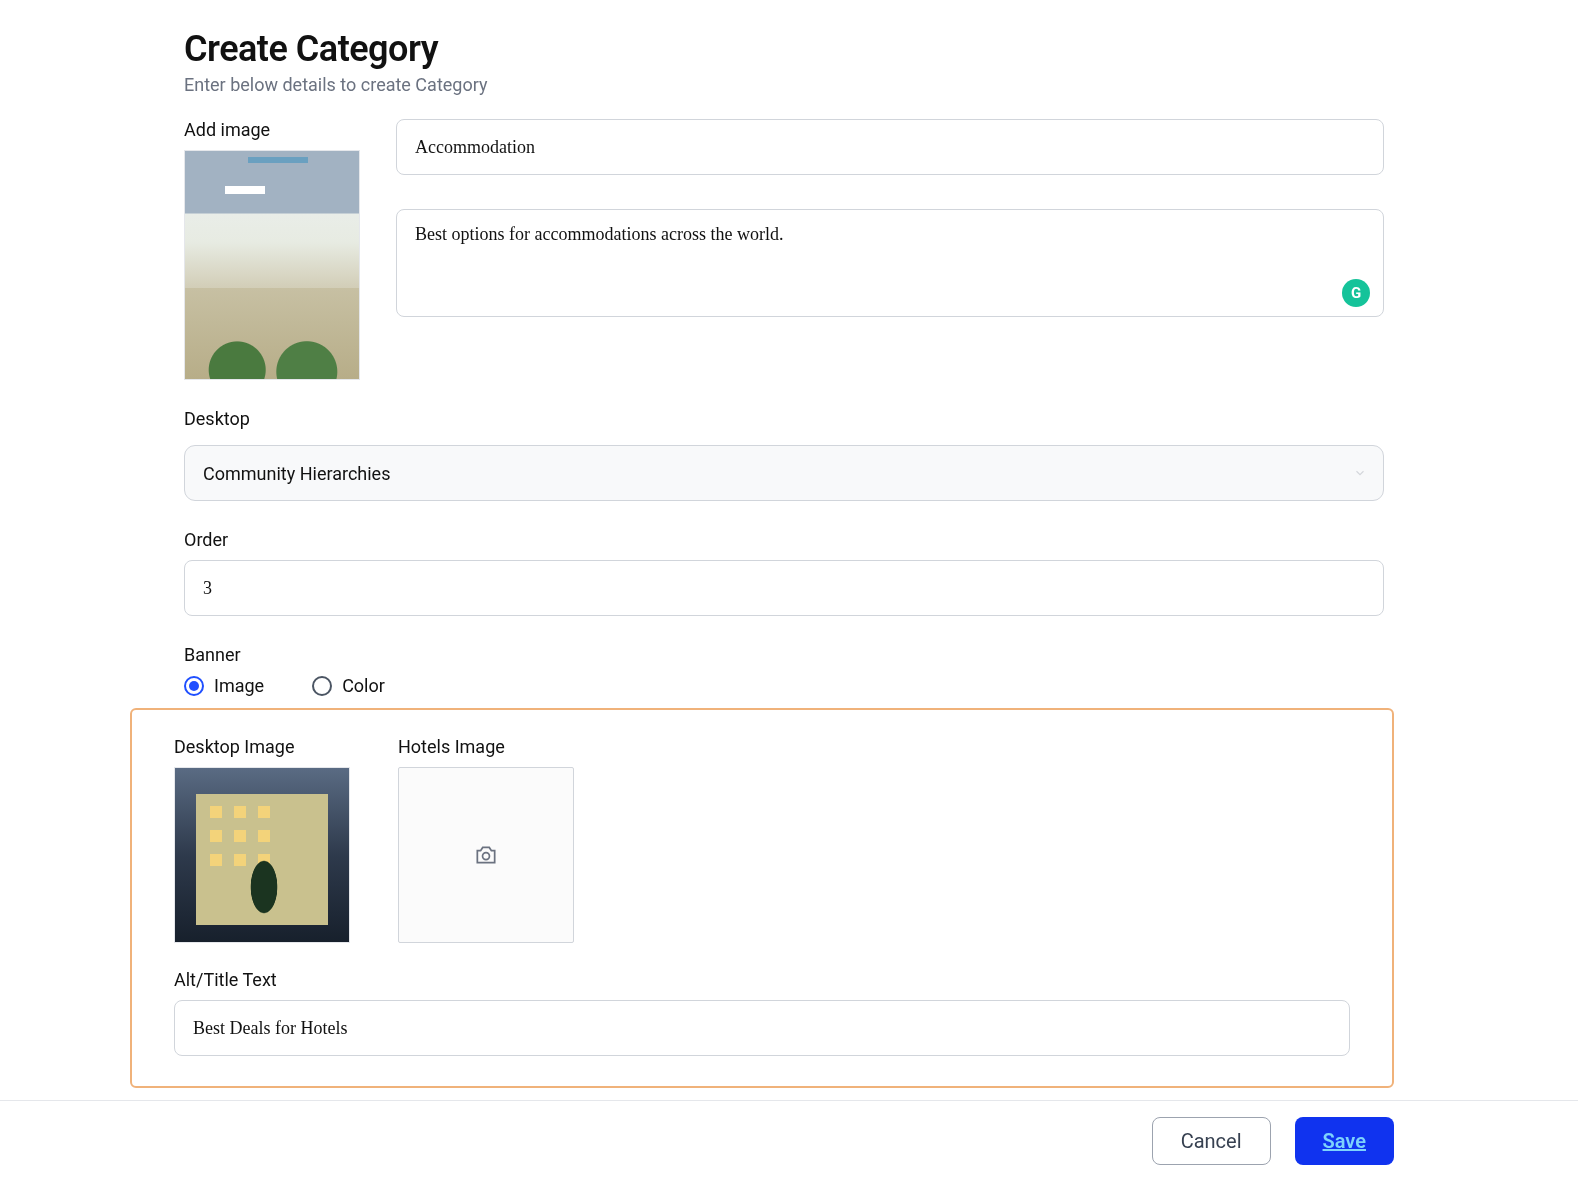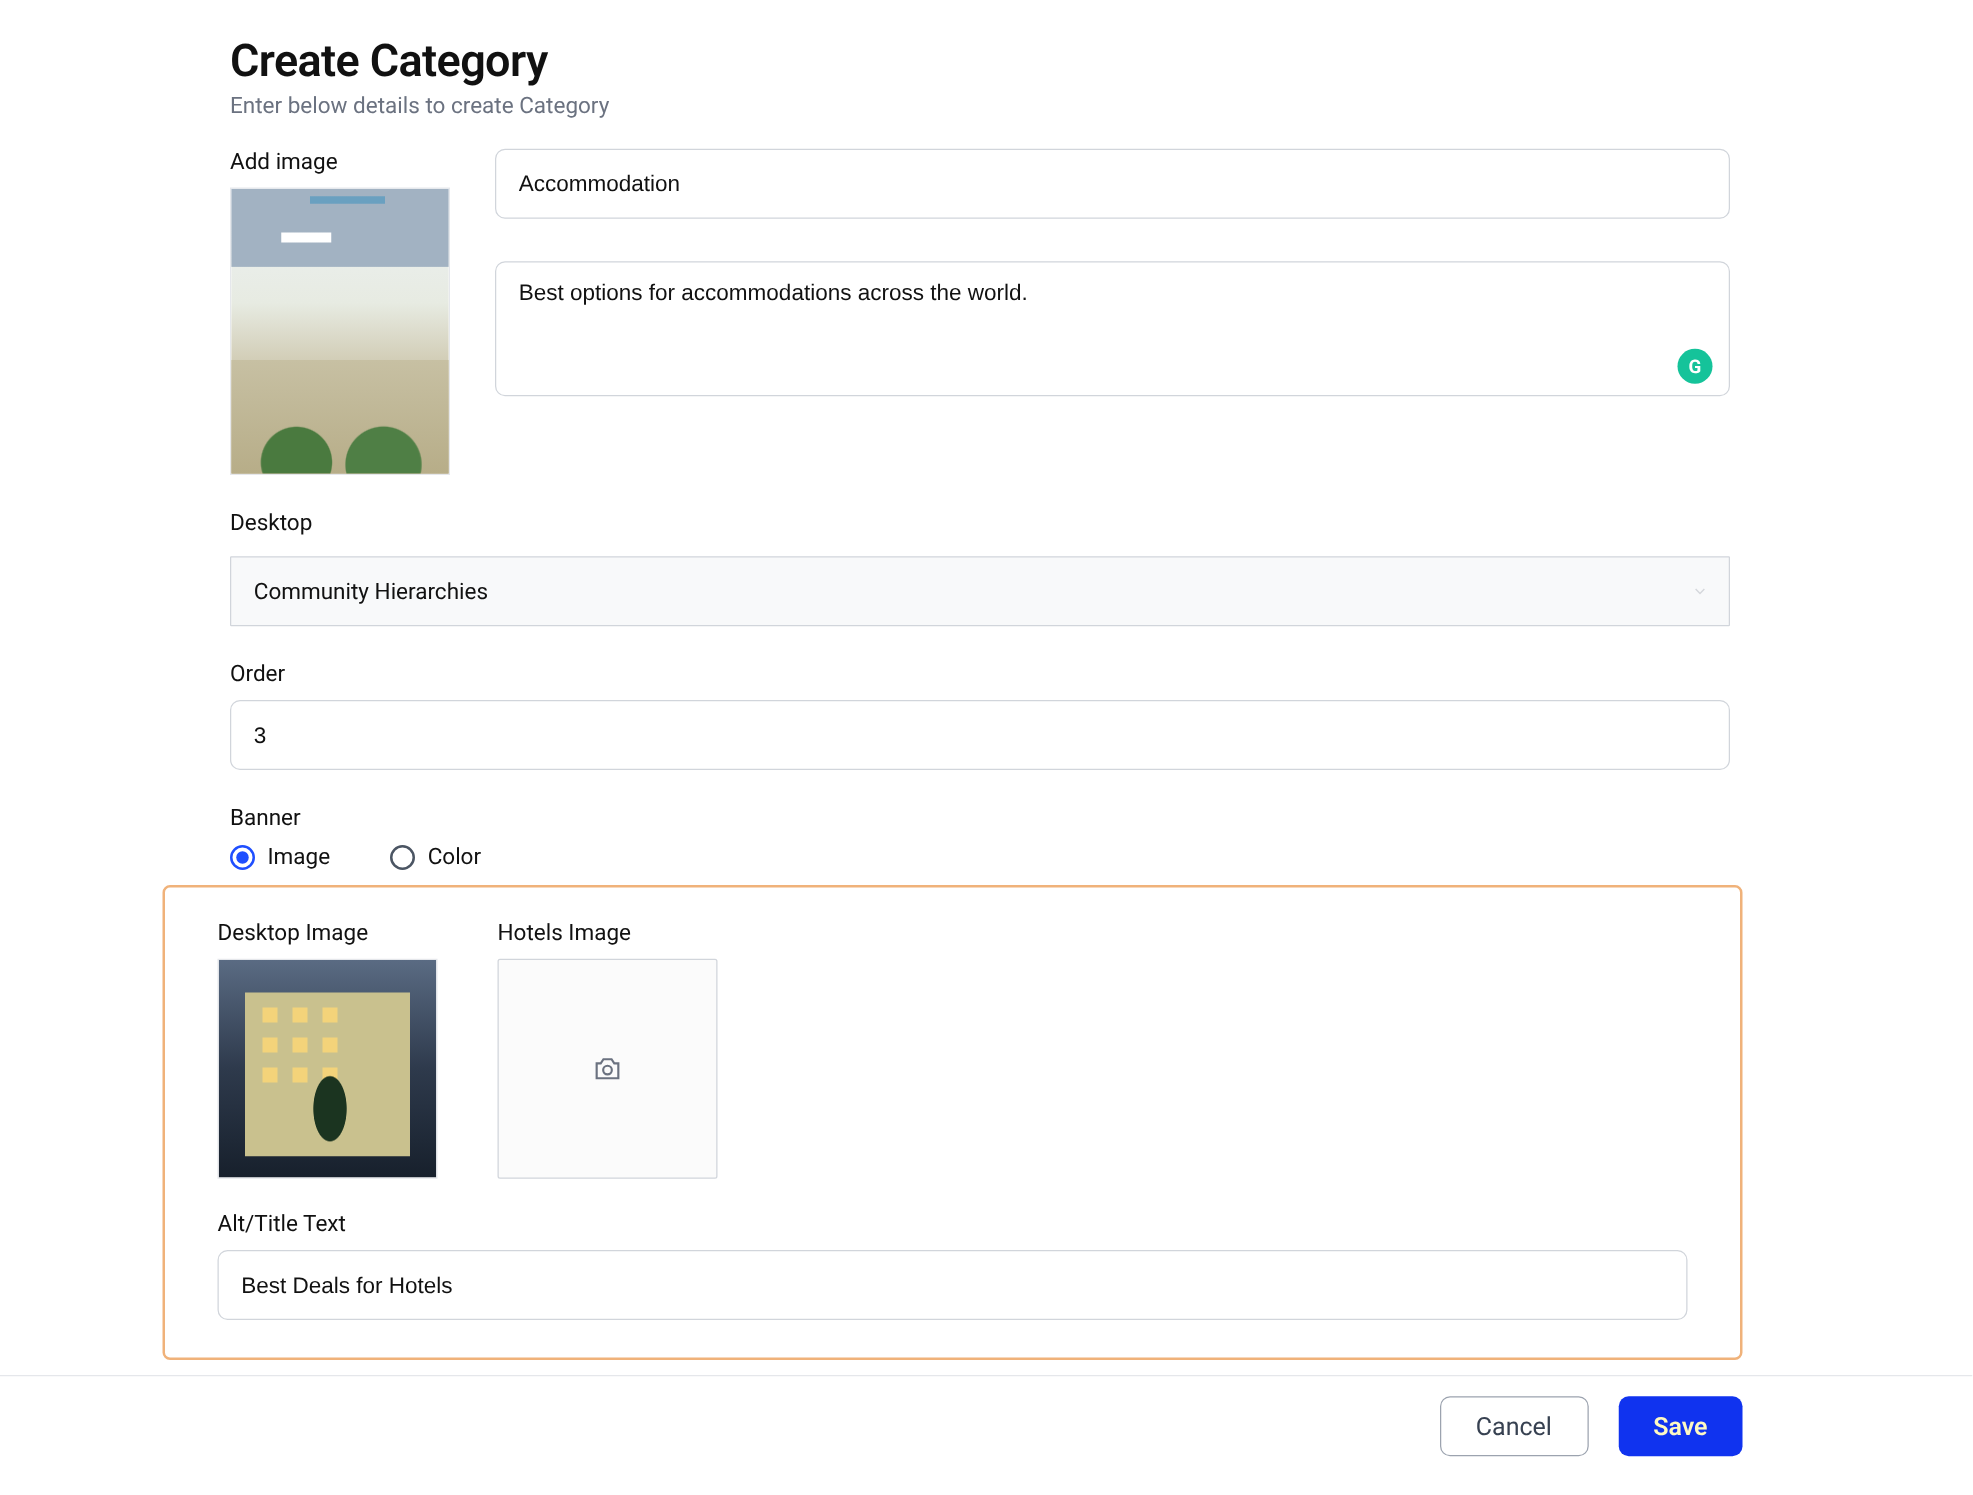--- a/index.html
+++ b/index.html
@@ -69,40 +69,40 @@
       linear-gradient(#6aa0c0,#6aa0c0) 55% 5%/60px 6px no-repeat,
       linear-gradient(#a2b2c2,#a2b2c2) 0 0/100% 50% no-repeat;
   }
   .name-desc { flex: 1 1 auto; }
   .input, .textarea, .select {
     width: 100%;
     border: 1px solid #d1d5db;
     border-radius: 8px;
     padding: 14px 18px;
     font-size: 18px;
-    font-family: Liberation Sans, sans-serif;
+    font-family: Liberation Serif, serif;
     color: #111;
     background: #fff;
   }
   .input { height: 56px; }
   .textarea { height: 108px; resize: none; position: relative; }
   .desc-wrap { position: relative; margin-top: 8px; }
   .grammarly-badge {
     position: absolute; right: 14px; bottom: 14px;
     width: 28px; height: 28px; border-radius: 50%;
     background: #15c39a;
     color:#fff; display:flex;align-items:center;justify-content:center;
     font-weight:700; font-size:15px;
   }
   .field { margin-bottom: 28px; }
   .req-dot { color:#f14e3c; font-size:14px; margin-left:4px; vertical-align: middle;}
   .select-like {
     width: 100%;
     border: 1px solid #d1d5db;
-    border-radius: 1px;
+    border-radius: 11px;
     padding: 14px 40px 14px 18px;
     font-size: 18px;
     background: #f8f9fa;
     position: relative;
     height: 56px;
     display:flex; align-items:center;
     cursor:pointer;
     margin-top:16px;
   }
   .select-like .chev {
@@ -164,21 +164,21 @@
     margin-top:12px;
     border-top:1px solid #e5e7eb;
     padding:16px 184px 28px 0;
     display:flex; justify-content:flex-end; gap:24px;
   }
   .btn {
     font-size:20px; height:48px; padding:0 28px; border-radius:8px;
     cursor:pointer; font-family:inherit;
   }
   .btn-cancel { background:#fff;border:1px solid #9ca3af;color:#374151;}
-  .btn-save { background:#1033ef;border:none;color:#fef9c3;font-weight:600;}
+  .btn-save { background:#1033ef;border:none;color:#7dd3fc;font-weight:600;text-decoration:underline;}
 </style>
 </head>
 <body>
 
 <div class="page">
   <div class="content">
 
     <h1 class="title">Create Category</h1>
     <div class="subtitle">Enter below details to create Category</div>
 

